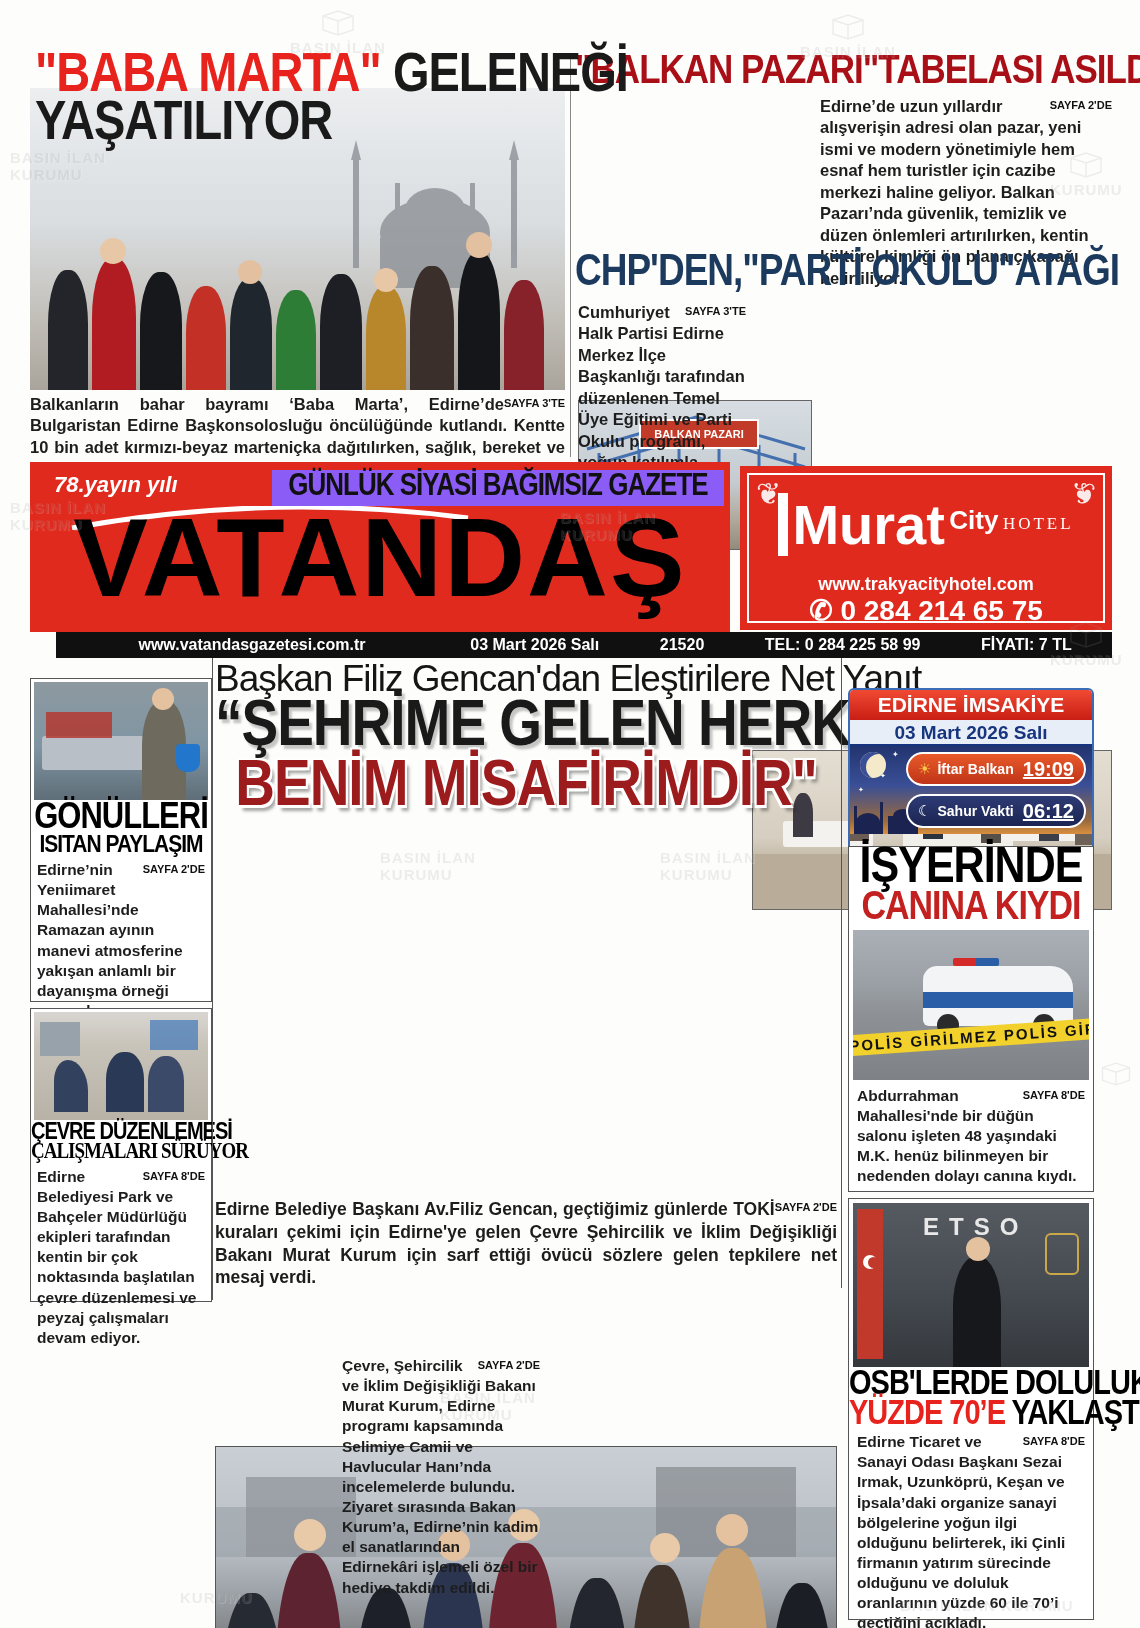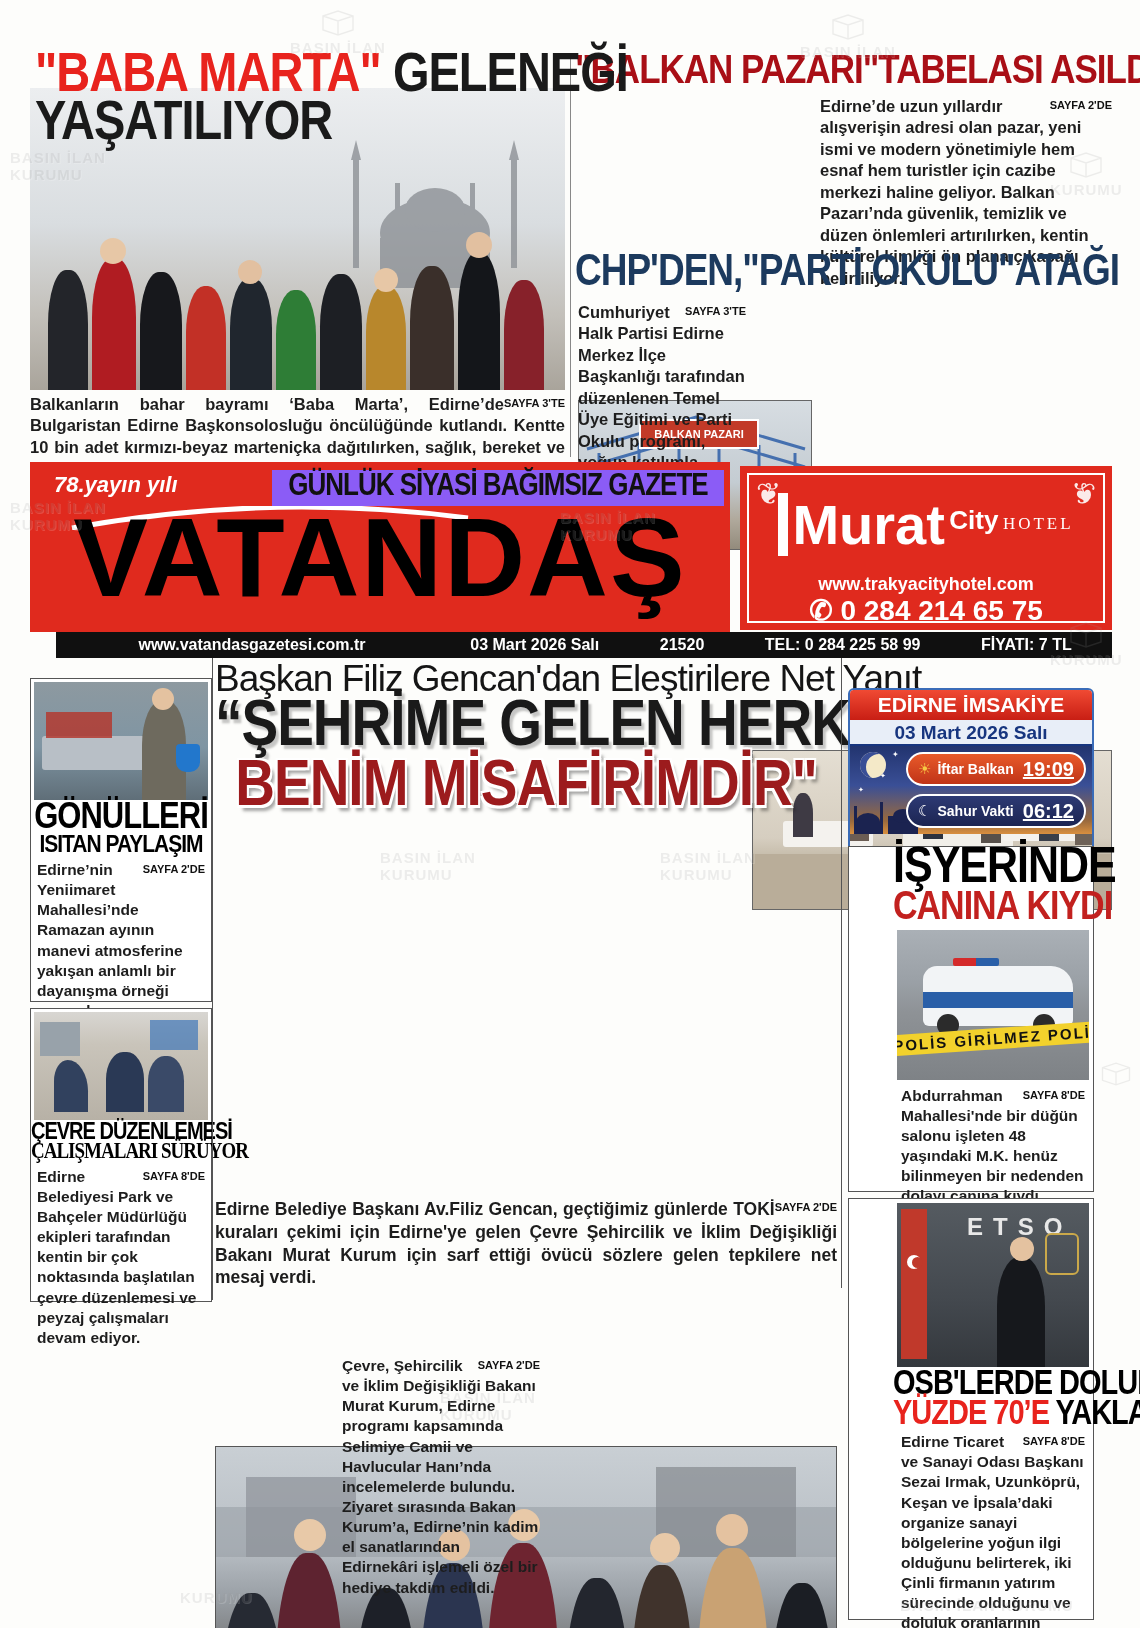--- a/index.html
+++ b/index.html
@@ -79,21 +79,21 @@
   .imsak { left:848px; top:688px; width:246px; height:176px; border:2px solid #3a6cb8; border-radius:6px; overflow:hidden; }
   .imsak .hd { height:30px; background:linear-gradient(#f04a33,#c81e14); color:#fff; text-align:center;
       font-weight:bold; font-size:21px; line-height:30px; letter-spacing:0; }
   .imsak .dt { height:26px; background:#e8eef8; color:#17357f; font-weight:bold; font-size:19px;
       text-align:center; line-height:25px; border-bottom:2px solid #17357f; }
   .imsak .scene { position:relative; height:88px; background:linear-gradient(#22346f 0%, #3a4f96 45%, #9a6a3d 85%, #d88f3f 100%); }
   .pill { position:absolute; left:56px; width:180px; height:34px; border-radius:17px; border:2px solid #fff;
       color:#fff; display:flex; align-items:center; padding:0 10px; gap:6px; }
   .pill .lab { font-weight:bold; font-size:14px; flex:1; }
   .pill .tm { font-weight:bold; font-size:20px; text-decoration:underline; }
-  .rbox { position:absolute; left:848px; width:246px; border:1px solid #555; background:#fff;padding-left:44px; }
+  .rbox { position:absolute; left:848px; width:246px; border:1px solid #555; background:#fff; }
   .rh-black { text-align:center; font-size:43px; }
   .rh-red { text-align:center; font-size:34px; color:#c2211f; }
   .rbox .ph { position:relative; margin:4px; overflow:hidden; }
   .rbox .bd { padding:2px 8px 6px; font-size:15.5px; }
 
   
   .gift-head { left:32px; top:1303px; width:512px; font-size:30px; color:#131313; text-shadow:2px 2px 1px rgba(0,0,0,.18); }
   .gift-body { left:342px; top:1356px; width:198px; font-size:15.5px; }
 
   .tape { position:absolute; background:#f2d12c; color:#111; font-weight:bold; white-space:nowrap;

